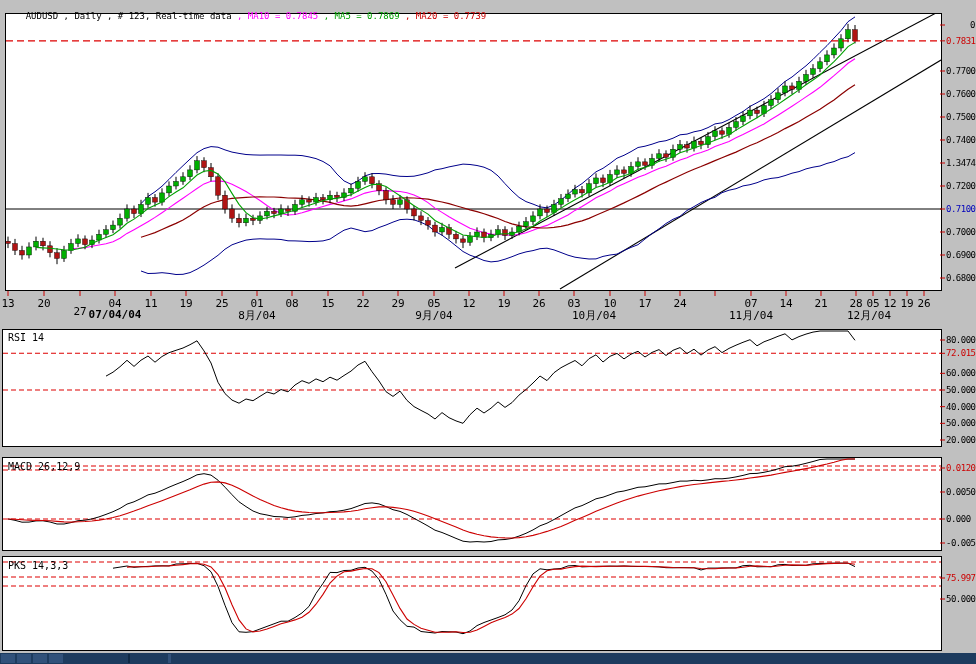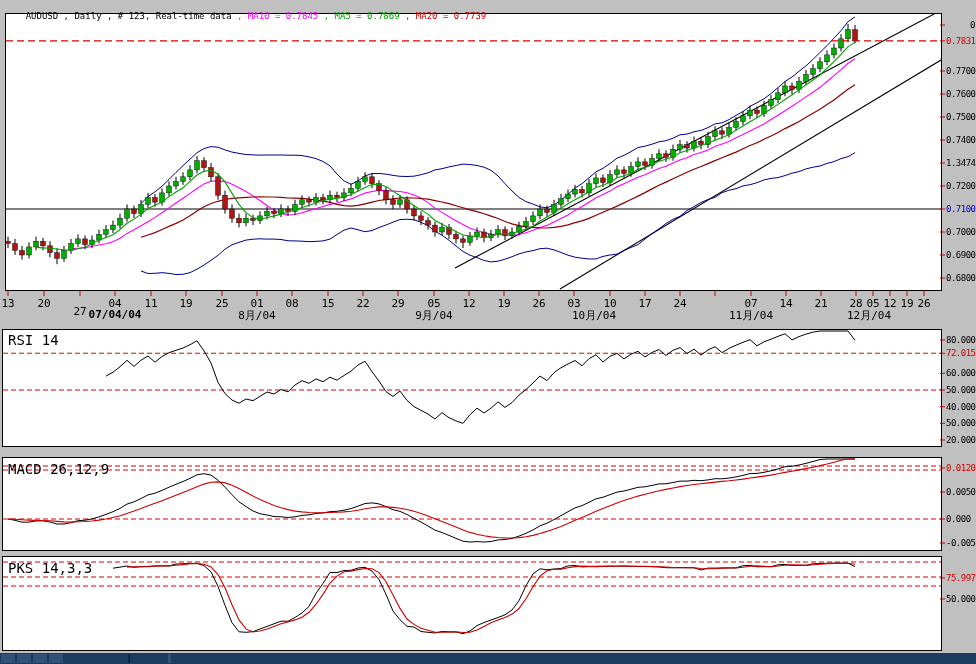--- a/index.html
+++ b/index.html
@@ -2,21 +2,21 @@
 <html><head>
 <meta charset="utf-8">
 <style>
   html,body{margin:0;padding:0}
   body{width:976px;height:664px;background:#c0c0c0;position:relative;overflow:hidden;
        font-family:"DejaVu Sans Mono","DejaVu Sans",monospace;color:#000}
   *{box-sizing:border-box}
   .frame{position:absolute;background:#fff;border:1px solid #000;z-index:1}
   #cv{position:absolute;left:0;top:0;z-index:3;pointer-events:none}
   .hdr{position:absolute;left:4px;top:1px;font-size:9px;letter-spacing:0;white-space:pre;z-index:5}
-  .ptitle{position:absolute;font-size:14px;z-index:4;white-space:pre}
+  .ptitle{position:absolute;font-size:10px;z-index:4;white-space:pre}
   .axlbl{position:absolute;font-size:9px;line-height:10px;letter-spacing:-0.5px;white-space:pre;z-index:4}
   .daylbl,.monlbl{position:absolute;font-size:11px;transform:translateX(-50%);white-space:pre;z-index:4}
   #taskbar{position:absolute;left:0;top:653px;width:976px;height:11px;z-index:4}
   .tbseg{position:absolute;top:1px;height:9px}
 </style>
 </head>
 <body>
 
 <div style="position:absolute;inset:0">
 

